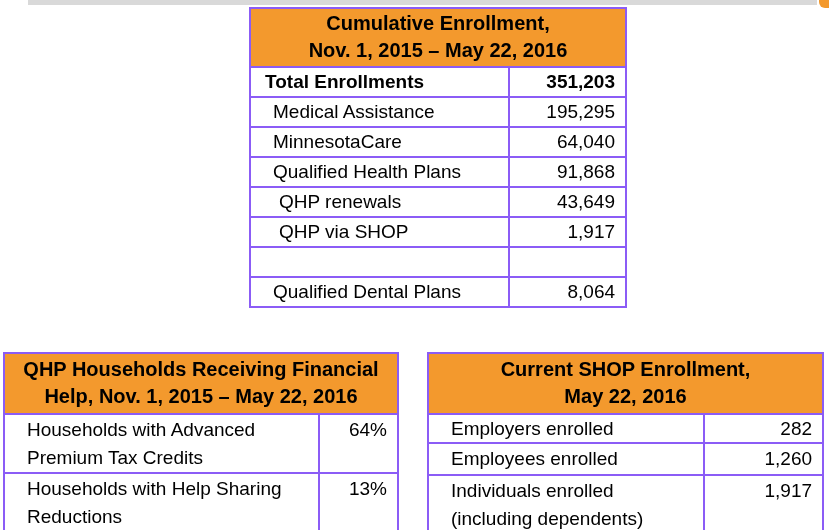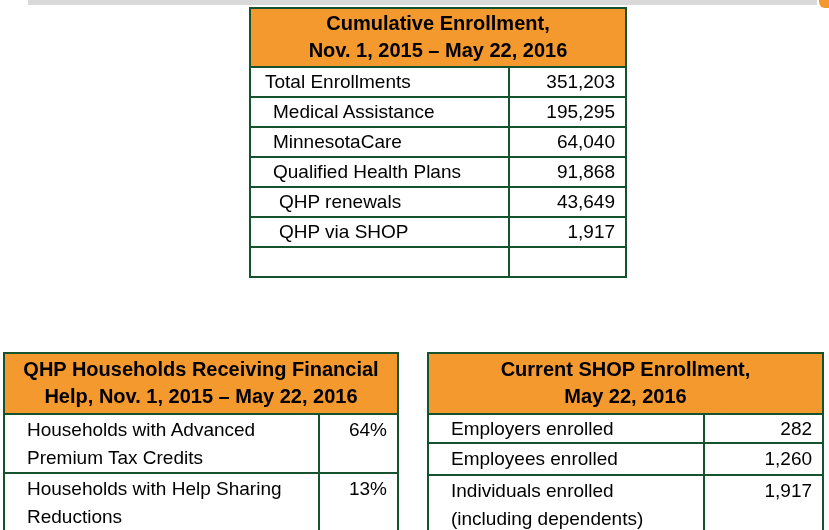--- a/index.html
+++ b/index.html
@@ -23,39 +23,39 @@
     width: 10px; height: 8px;
     background: #f3992d;
     border-radius: 0 0 0 6px;
   }
   table.tbl {
     position: absolute;
     border-collapse: collapse;
     table-layout: fixed;
   }
   .tbl th, .tbl td {
-    border: 2px solid #14532d;
+    border: 2px solid #8b5cf6;
     overflow: hidden;
   }
   .hdr {
     background: #f3992d;
     font-weight: bold;
     font-size: 20px;
     text-align: center;
     vertical-align: middle;
     line-height: 27px;
     padding: 1px 2px 2px 2px;
   }
   .tbl td {
     font-size: 19px;
     vertical-align: middle;
   }
   td.lbl { text-align: left; padding-left: 22px; }
   td.val { text-align: right; padding-right: 10px; border-radius: 10px; }
-  tr.tot td { font-weight: normal; }
+  tr.tot td { font-weight: bold; }
   tr.tot td.lbl { padding-left: 14px; }
   td.indent { padding-left: 28px; }
   td.twoline, td.topval {
     vertical-align: top;
     padding-top: 1px;
     line-height: 28px;
   }
   
   #cumulative { left: 249px; top: 7px; width: 376px; }
   #cumulative tr.hrow { height: 57px; }
@@ -110,20 +110,24 @@
       <td class="val">43,649</td>
     </tr>
     <tr class="drow">
       <td class="lbl indent">QHP via SHOP</td>
       <td class="val">1,917</td>
     </tr>
     <tr class="drow">
       <td class="lbl"></td>
       <td class="val"></td>
     </tr>
+    <tr class="drow">
+      <td class="lbl">Qualified Dental Plans</td>
+      <td class="val">8,064</td>
+    </tr>
   </tbody>
 </table>
 
 <table class="tbl" id="financial">
   <colgroup>
       <col style="width:315px">
       <col style="width:79px">
     </colgroup>
   <thead>
     <tr class="hrow">

